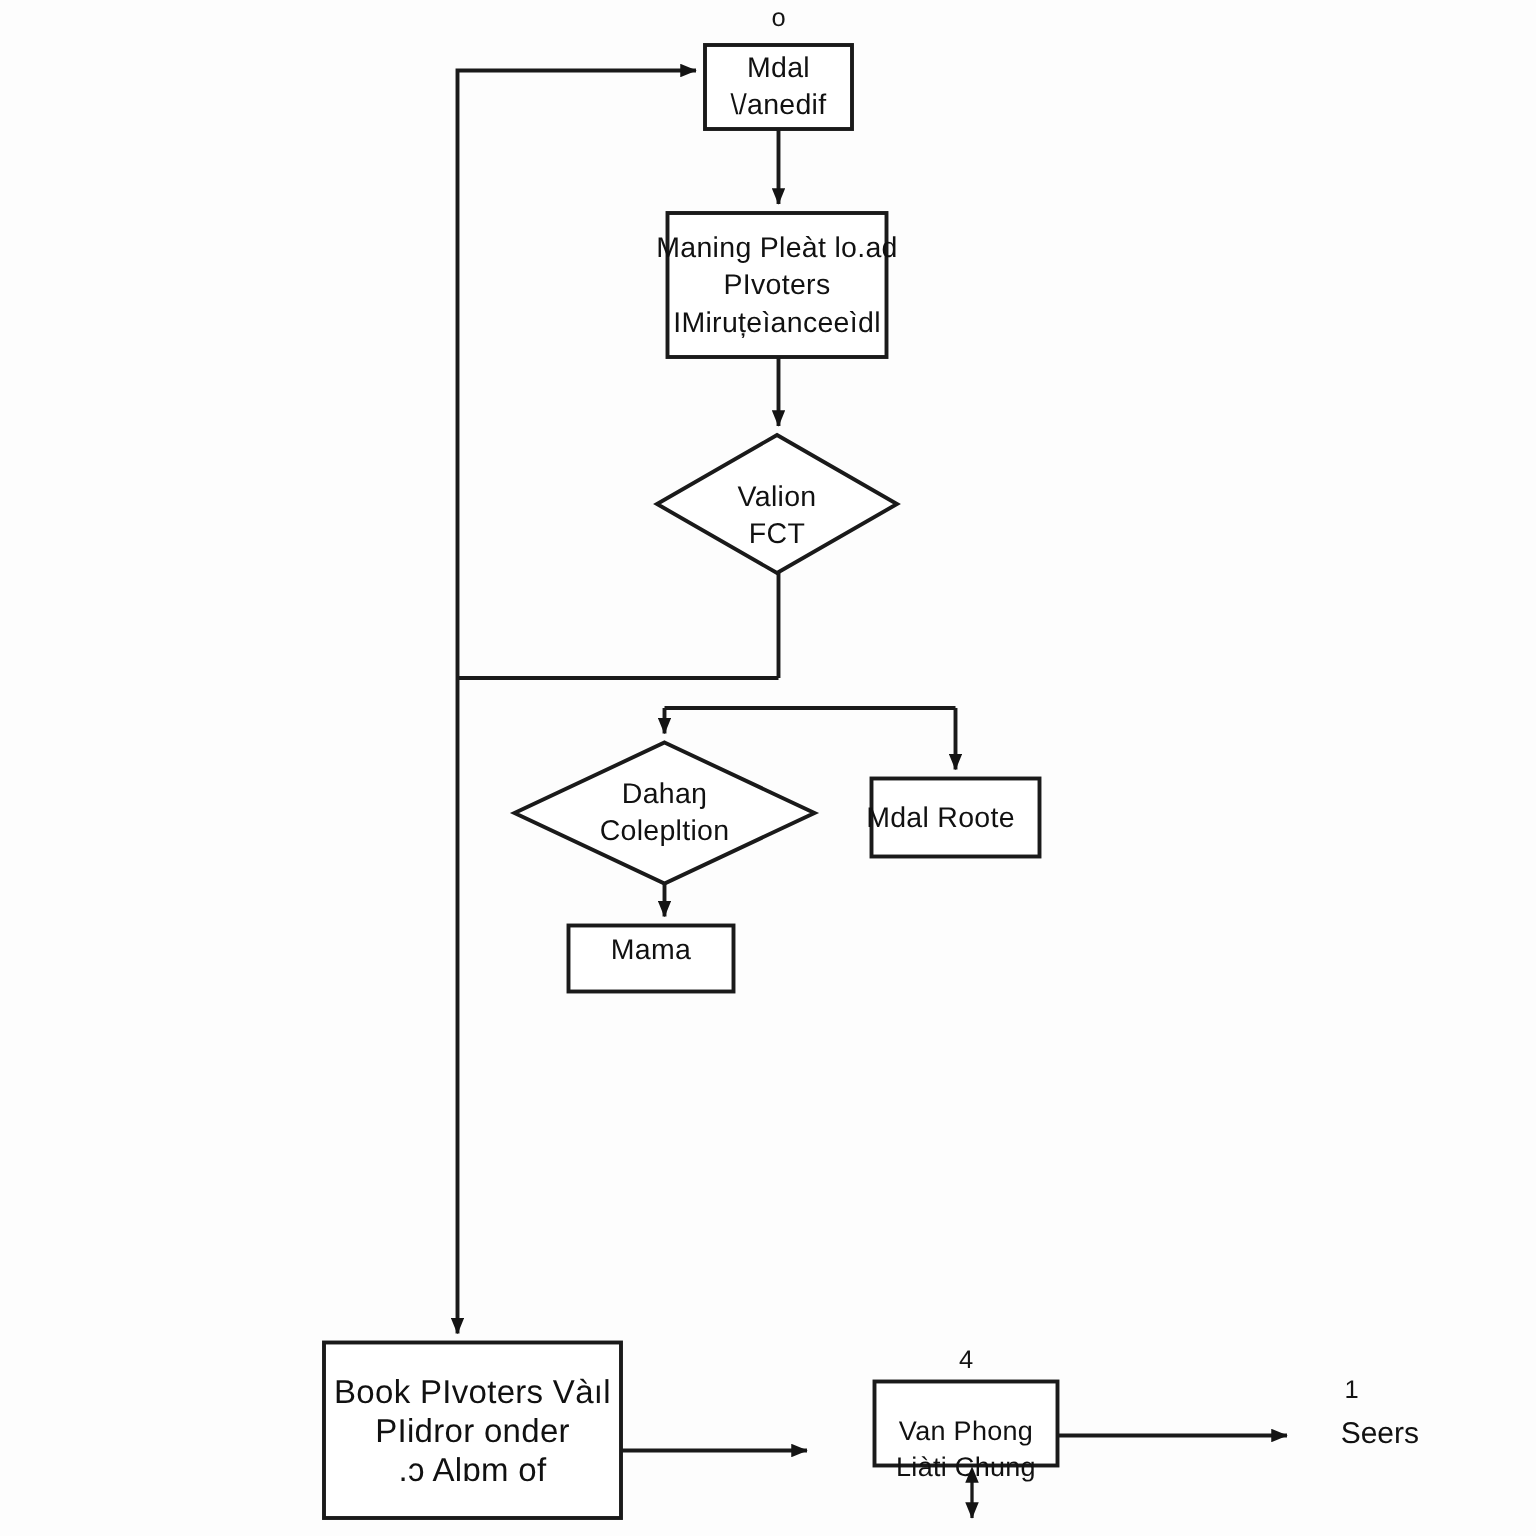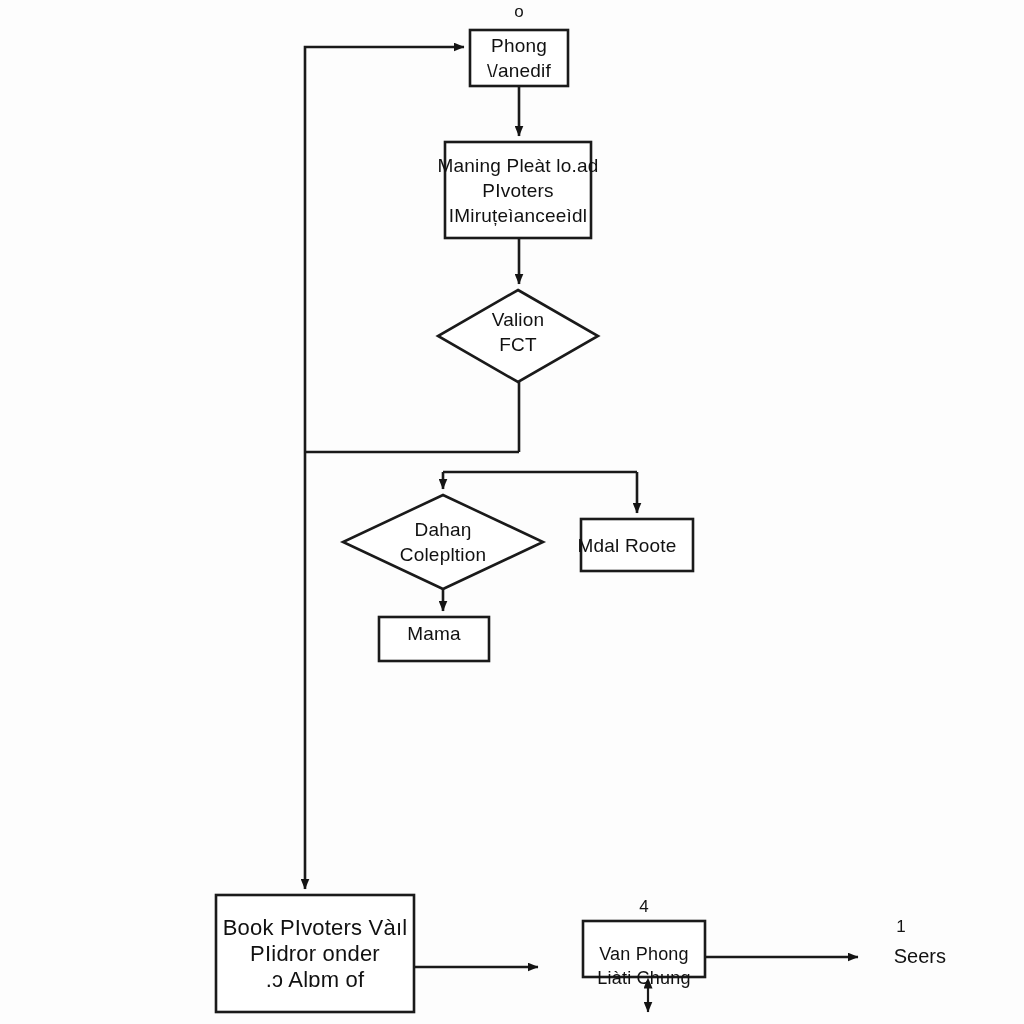--- a/index.html
+++ b/index.html
@@ -112,31 +112,31 @@
 
       <path d="M414,967 L538,967" marker-end="url(#arrowhead)"></path>
 
       <path d="M705,957 L858,957" marker-end="url(#arrowhead)"></path>
 
       <path stroke-width="2.2" d="M648,988 L648,1012" marker-start="url(#arrowhead-start)" marker-end="url(#arrowhead)"></path>
     </g>
   </svg>
 
   <div class="node-label" style="left:462px; top:30px; width:114px; height:56px;">
-    <span class="lbl-line">Phong</span>
+    <span class="lbl-line">Mdal</span>
     <span class="lbl-line">\/anedif</span>
   </div>
 
   <div class="node-label" style="left:443px; top:142px; width:150px; height:96px;border-radius:29px;">
     <span class="lbl-line">Maning Pleàt lo.ad</span>
     <span class="lbl-line">PIvoters</span>
     <span class="lbl-line">IMiruțeìanceeìdl</span>
   </div>
 
-  <div class="node-label" style="left:458px; top:304px; width:120px; height:56px;text-align:right;">
+  <div class="node-label" style="left:458px; top:316px; width:120px; height:56px;text-align:right;">
     <span class="lbl-line">Valion</span>
     <span class="lbl-line">FCT</span>
   </div>
 
   <div class="node-label" style="left:368px; top:514px; width:150px; height:56px;">
     <span class="lbl-line">Dahaŋ</span>
     <span class="lbl-line">Colepltion</span>
   </div>
 
   <div class="node-label" style="left:581px; top:519px; width:92px; height:52px;">

